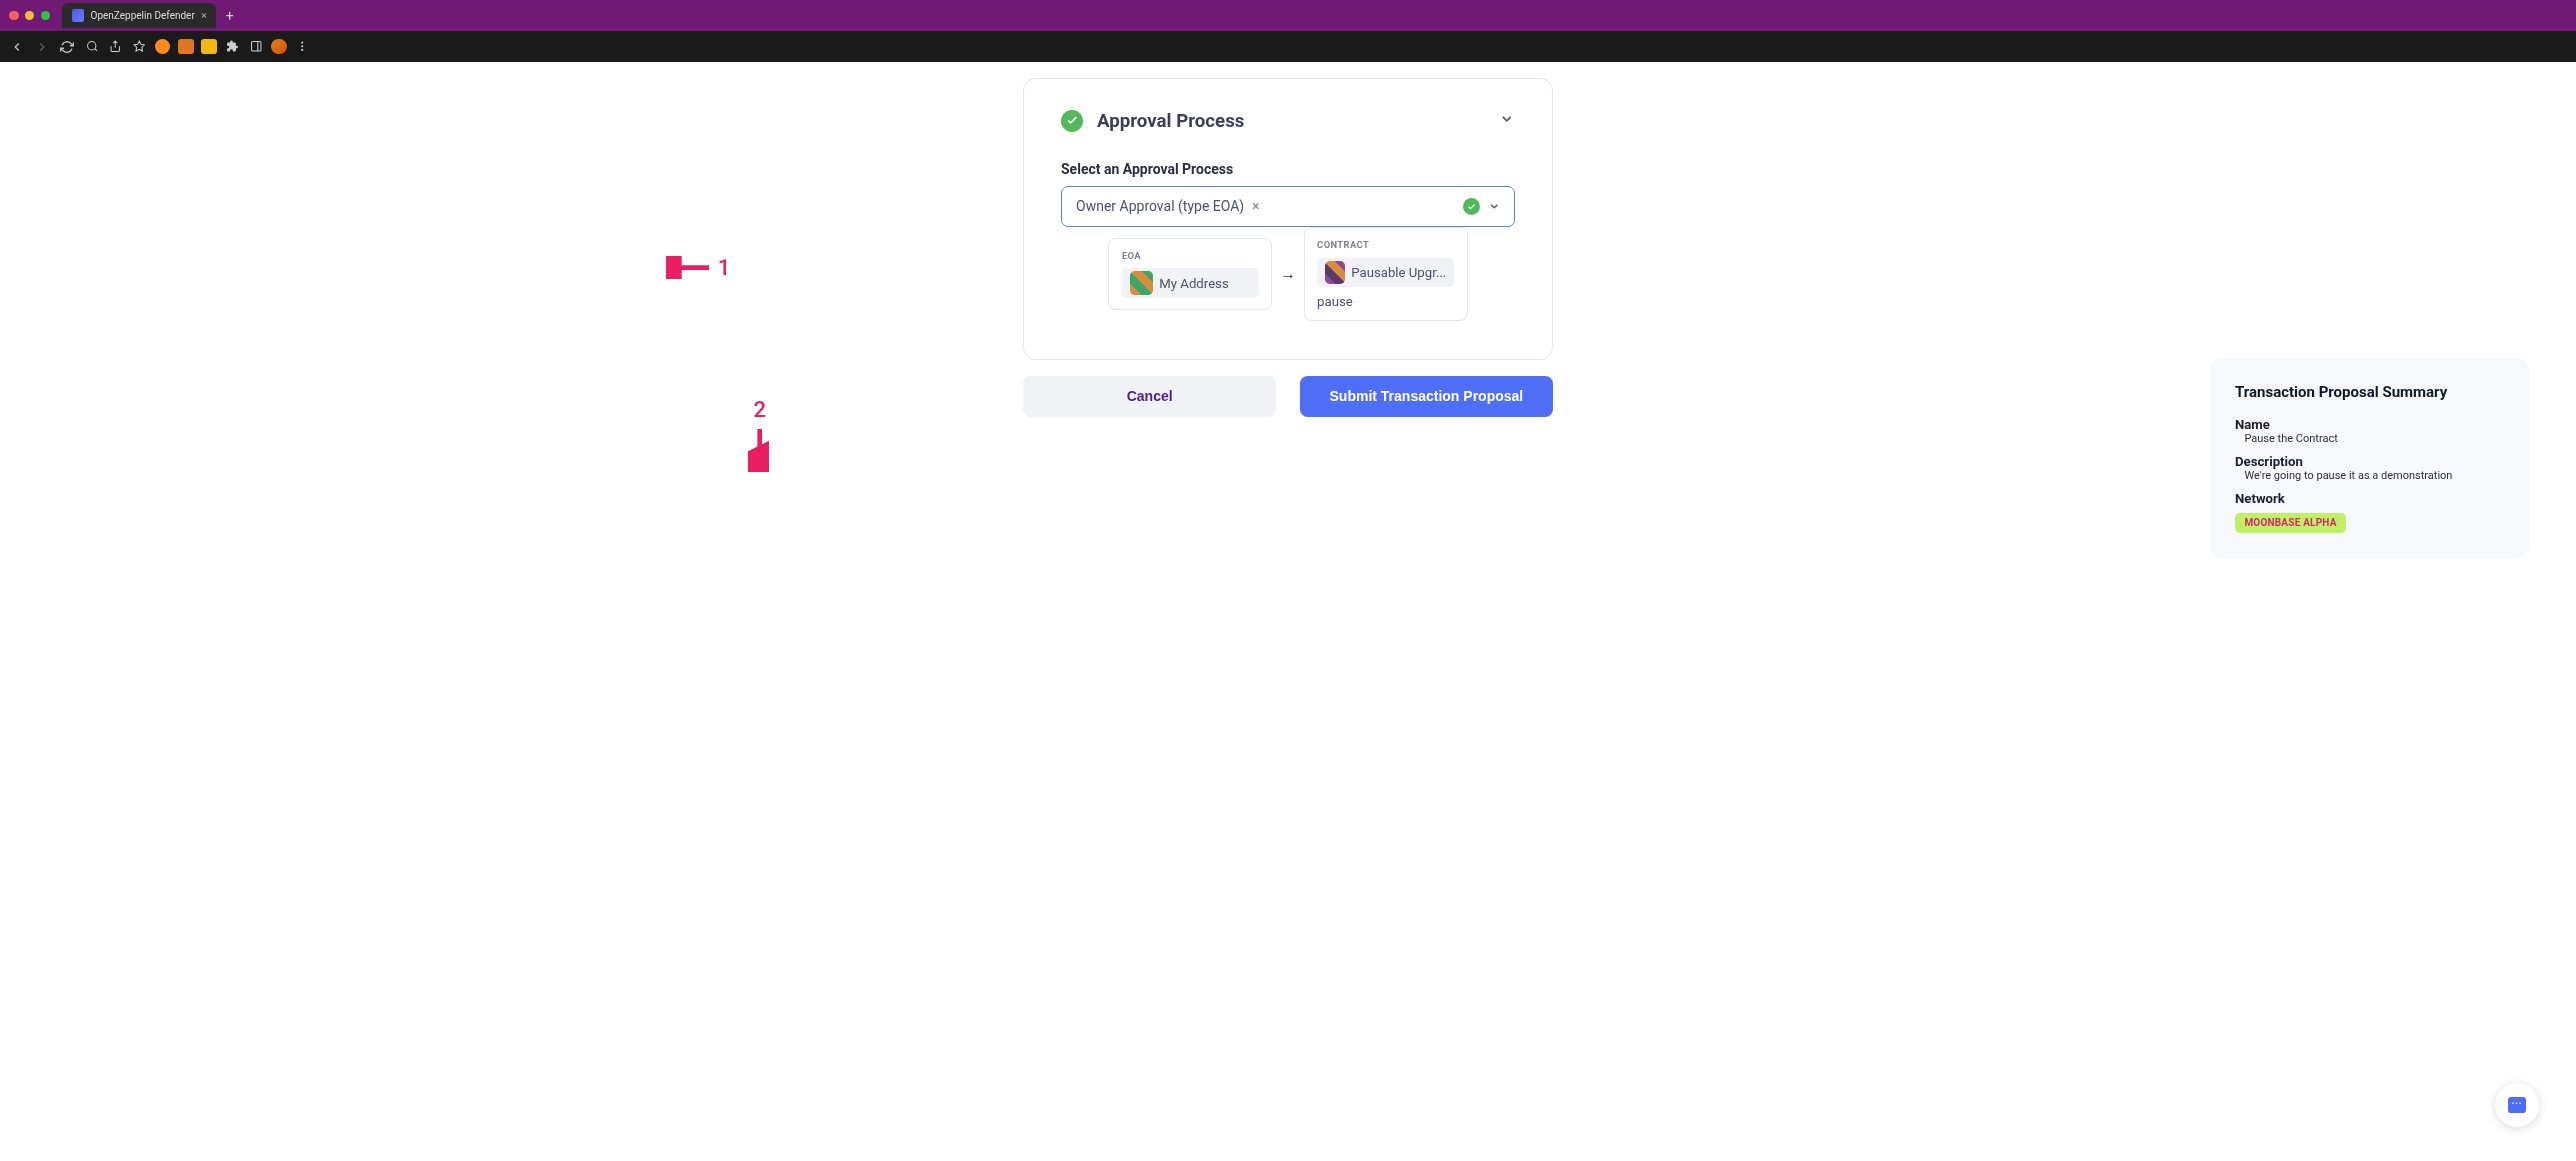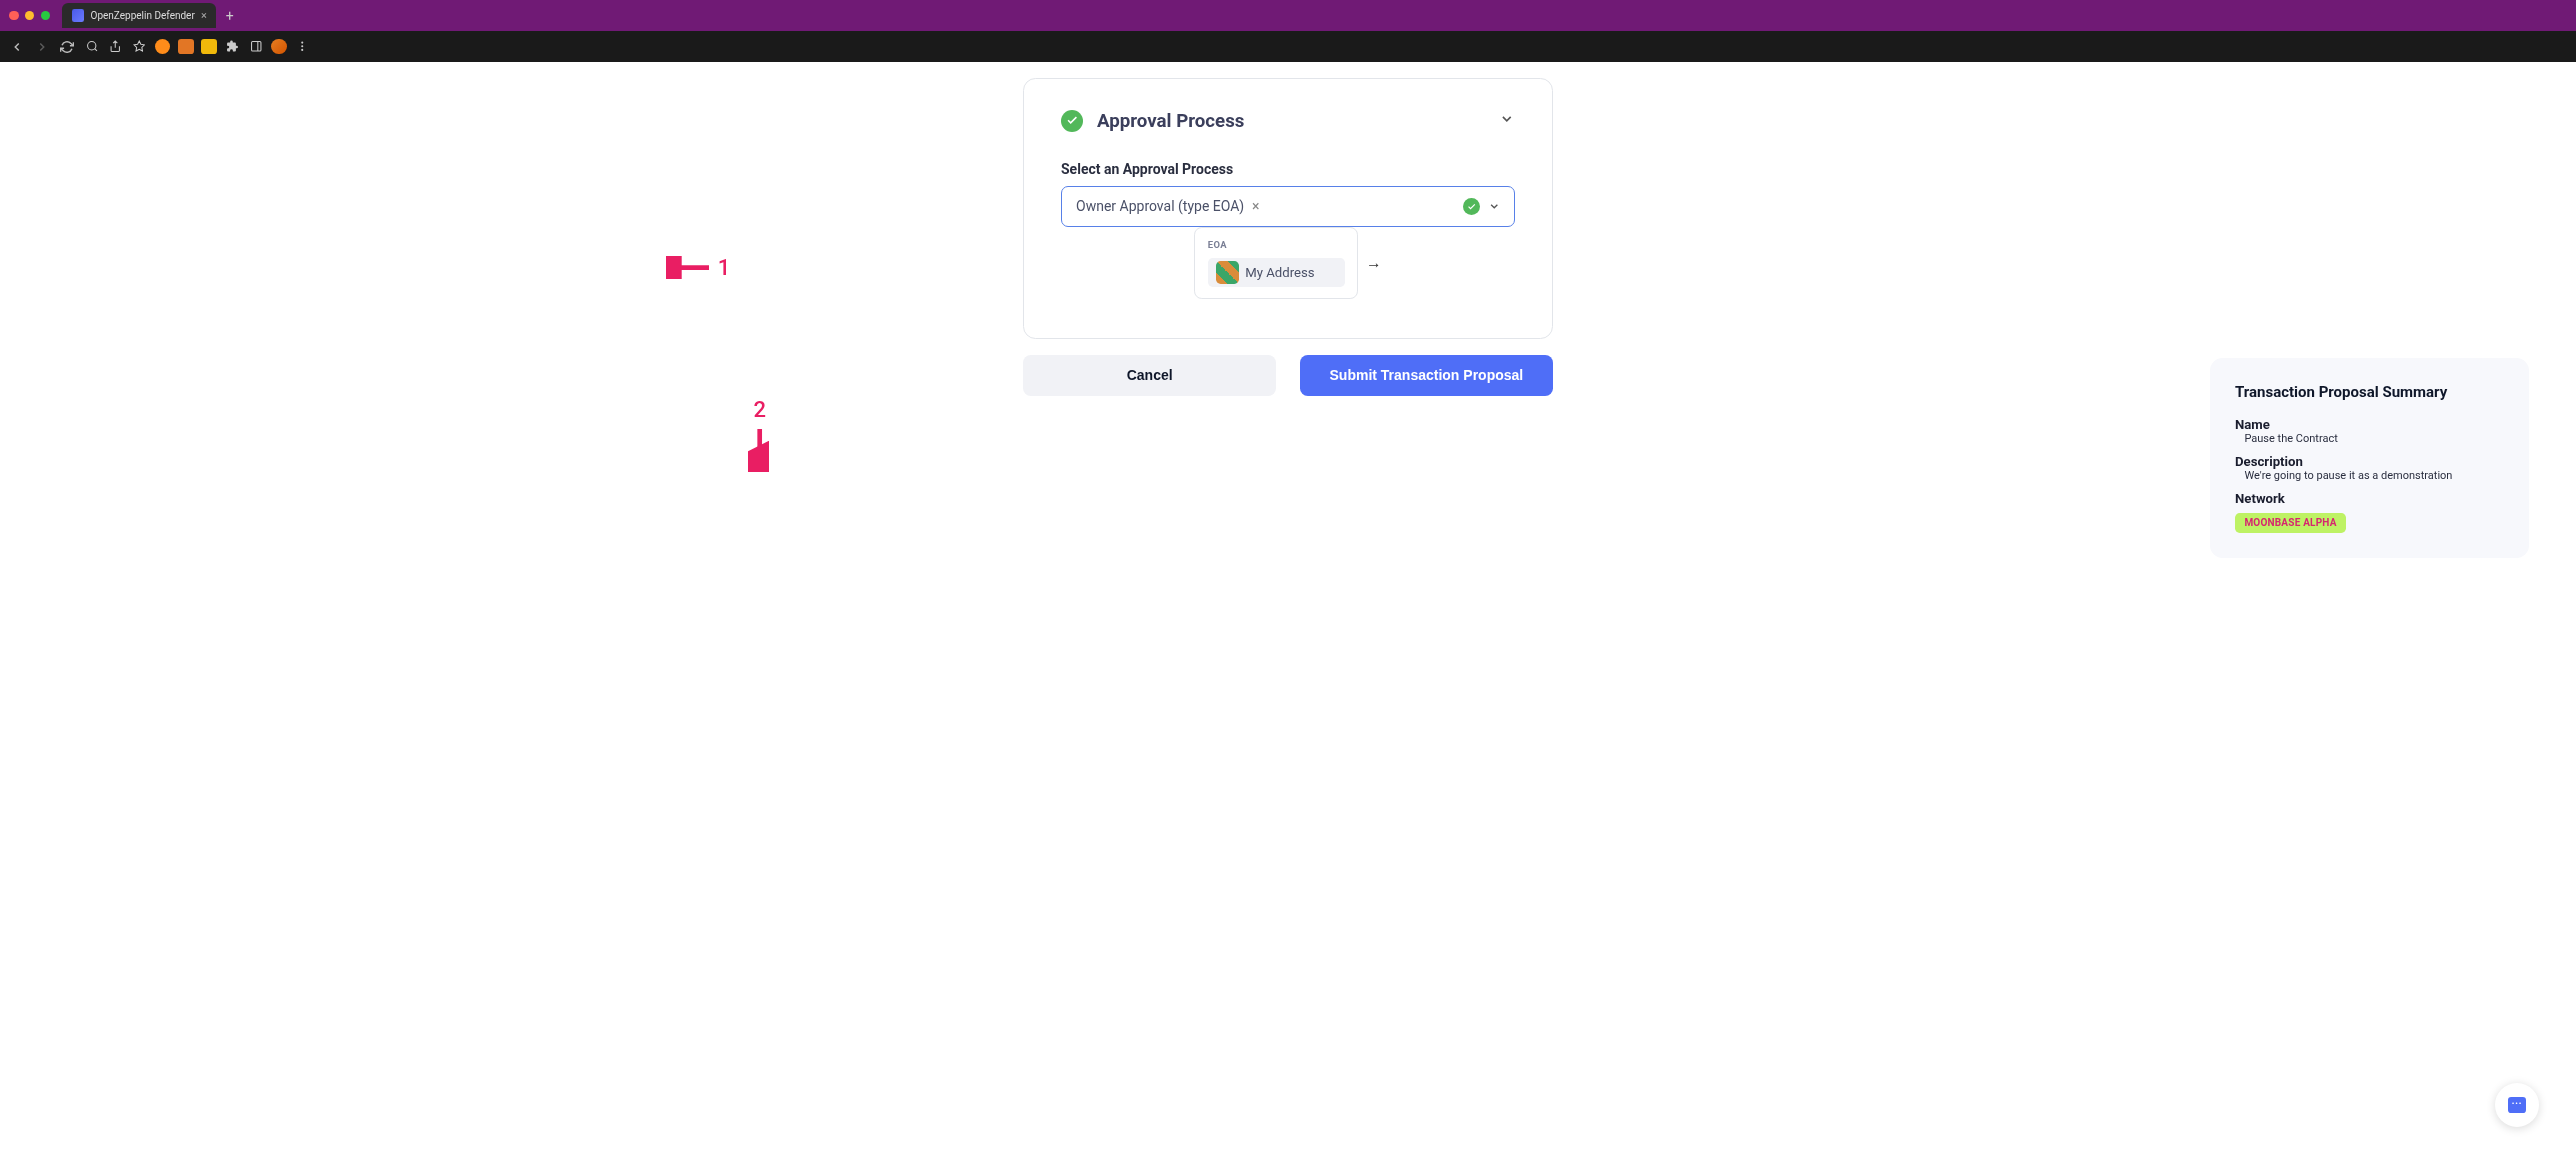--- a/index.html
+++ b/index.html
@@ -56,21 +56,21 @@
 
 .flow-row { display: flex; align-items: center; justify-content: center; gap: 7.8px; margin-bottom: 7.8px; }
 .flow-box { border: 0.8px solid #e2e5ea; border-radius: 7.8px; padding: 11px 12.5px; width: 164px; }
 .flow-label { font-size: 9.4px; font-weight: 700; color: #7a7f95; letter-spacing: 0.4px; margin-bottom: 7.8px; }
 .flow-tag { background: #f1f2f6; padding: 3.1px 7.8px; border-radius: 4.7px; font-size: 13.2px; color: #4b5168; white-space: nowrap; overflow: hidden; text-overflow: ellipsis; display: flex; align-items: center; gap: 6.2px; }
 .flow-method { font-size: 13.2px; color: #4b5168; margin-top: 6.2px; }
 .flow-arrow { font-size: 15.6px; color: #333; }
 
 .button-row { width: 530px; margin: 15.6px auto 0; display: flex; gap: 23.4px; }
 .btn { flex: 1; padding: 12.5px; border-radius: 7.8px; border: none; font-size: 14px; font-weight: 600; cursor: pointer; }
-.btn-cancel { background: #f1f2f6; color: #0f172a; }
+.btn-cancel { background: #f1f2f6; color: #4c1d95; }
 .btn-submit { background: #4f6ef7; color: #fff; }
 
 
 .summary-panel { position: absolute; right: 47px; top: 296px; width: 319px; background: #f7f8fc; border-radius: 12.5px; padding: 25px; }
 .summary-title { font-size: 15px; font-weight: 700; color: #0f172a; margin-bottom: 15.6px; }
 .summary-field-label { font-size: 13.2px; font-weight: 700; color: #1a1d2e; }
 .summary-field-value { font-size: 11px; color: #2a2e3f; margin-left: 9.4px; margin-bottom: 9.4px; }
 .network-badge { display: inline-block; background: #bef264; color: #d6266f; font-size: 10px; font-weight: 700; padding: 4.7px 9.4px; border-radius: 4.7px; margin-top: 6.2px; letter-spacing: 0.2px; }
 
 
@@ -201,20 +201,28 @@
 
     <div class="flow-row">
       <div class="flow-box">
         <div class="flow-label">EOA</div>
         <div class="flow-tag">
           <div class="identicon identicon-sm"></div>
           <span>My Address</span>
         </div>
       </div>
       <div class="flow-arrow">→</div>
+      <div class="flow-box">
+        <div class="flow-label">CONTRACT</div>
+        <div class="flow-tag">
+          <div class="identicon identicon-sm identicon-purple"></div>
+          <span>Pausable Upgr...</span>
+        </div>
+        <div class="flow-method">pause</div>
+      </div>
     </div>
   </div>
 
   <div class="button-row">
     <button class="btn btn-cancel">Cancel</button>
     <button class="btn btn-submit">Submit Transaction Proposal</button>
   </div>
 
   <div class="annotation" style="top:193px; left:666px; display:flex; align-items:center; gap:4.7px;">
     <svg class="arrow-svg" viewBox="0 0 60 30">

